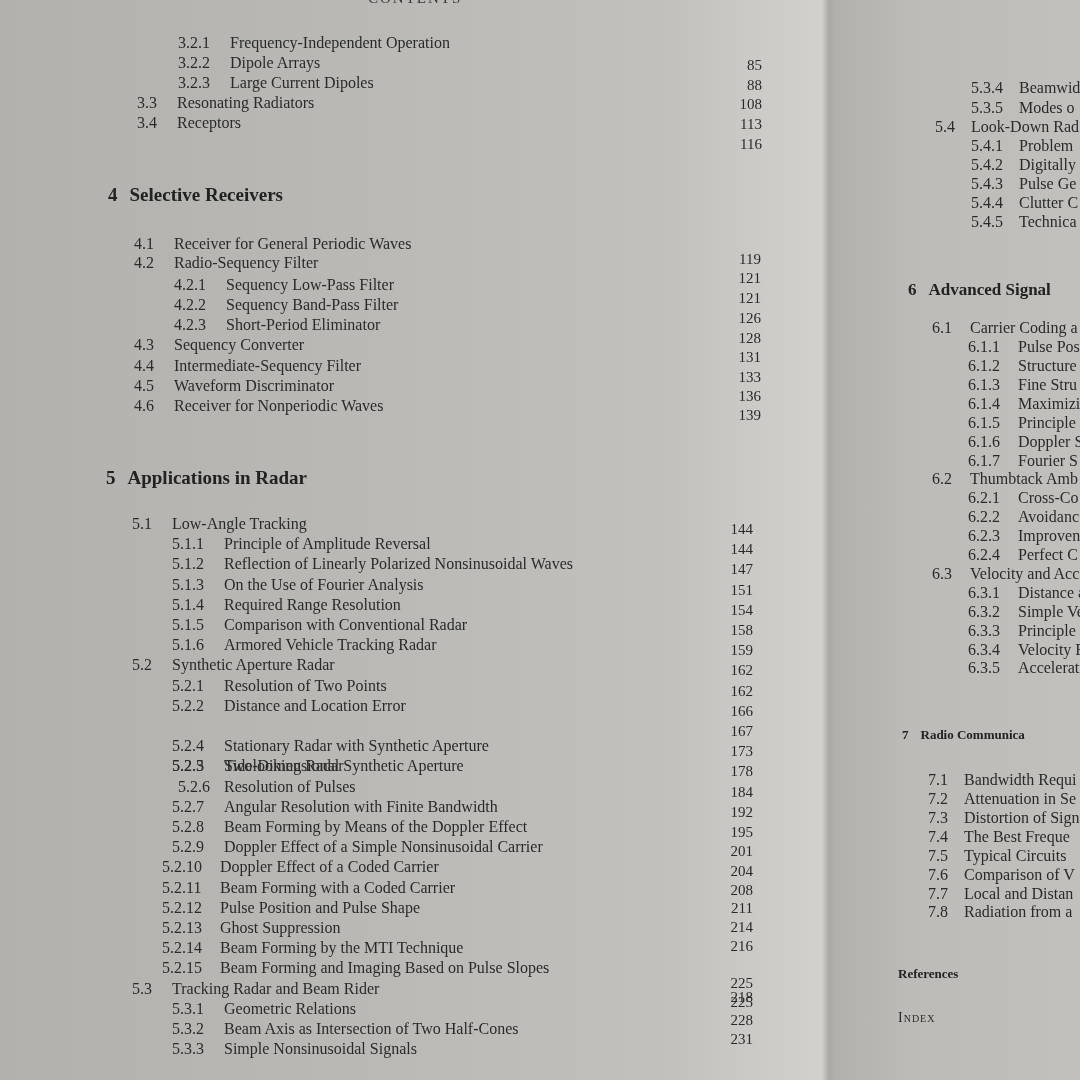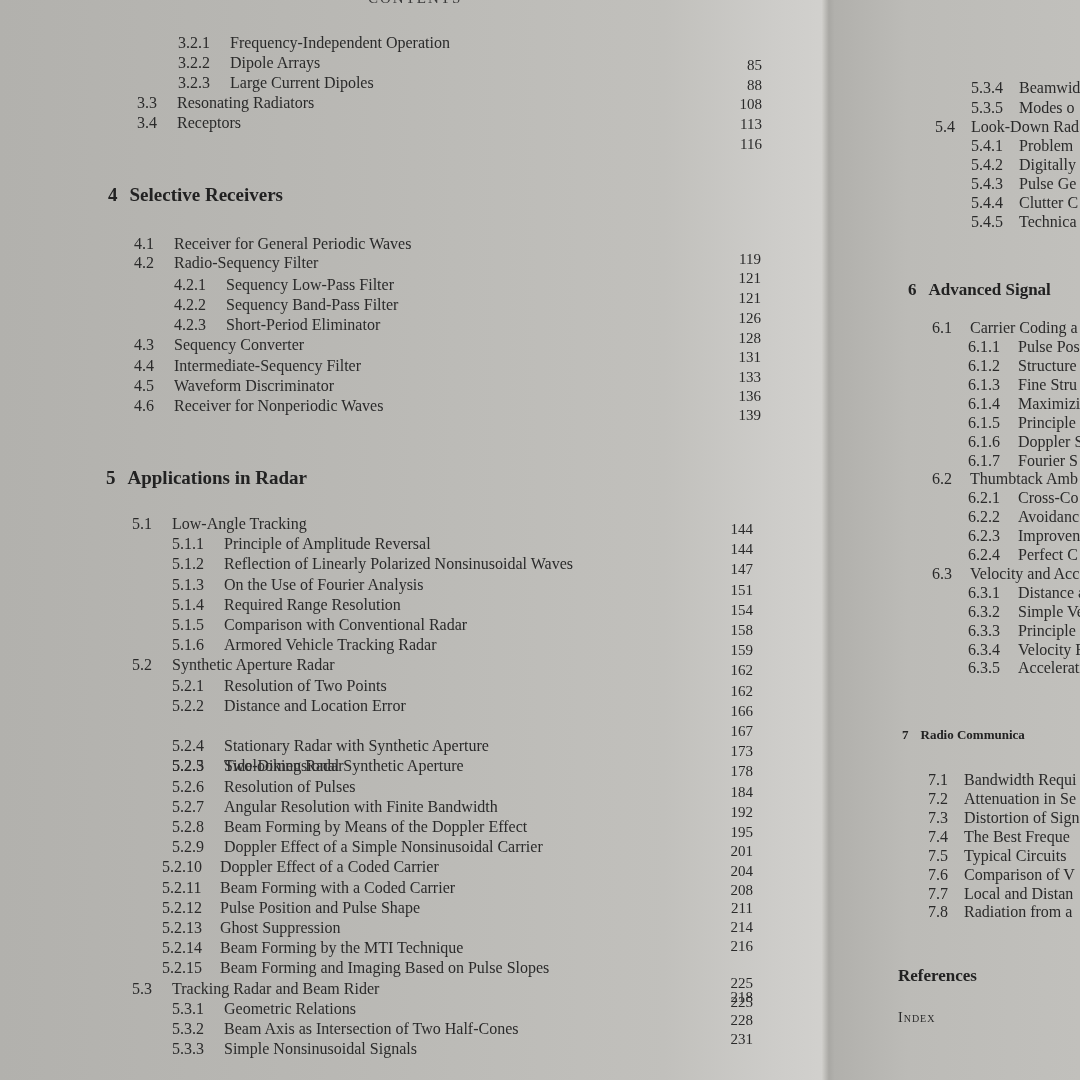--- a/index.html
+++ b/index.html
@@ -88,21 +88,21 @@
       <div class="entry" style="left: 172px; top: 676.6px;"><span class="num" style="width: 44px;">5.2.1</span><span class="title">Resolution of Two Points</span></div>
       <div class="pg" style="left: 713px; top: 681.6px;">162</div>
       <div class="entry" style="left: 172px; top: 696.8px;"><span class="num" style="width: 44px;">5.2.2</span><span class="title">Distance and Location Error</span></div>
       <div class="pg" style="left: 713px; top: 701.8px;">166</div>
       <div class="entry" style="left: 172px; top: 757px;"><span class="num" style="width: 44px;">5.2.3</span><span class="title">Sidelooking Radar</span></div>
       <div class="pg" style="left: 713px; top: 722px;">167</div>
       <div class="entry" style="left: 172px; top: 737.2px;"><span class="num" style="width: 44px;">5.2.4</span><span class="title">Stationary Radar with Synthetic Aperture</span></div>
       <div class="pg" style="left: 713px; top: 742.2px;">173</div>
       <div class="entry" style="left: 172px; top: 757.4px;"><span class="num" style="width: 44px;">5.2.5</span><span class="title">Two-Dimensional Synthetic Aperture</span></div>
       <div class="pg" style="left: 713px; top: 762.4px;">178</div>
-      <div class="entry" style="left: 172px; top: 777.6px;"><span class="num" style="width: 44px;">5.2.6</span><span class="title">Resolution of Pulses</span></div>
+      <div class="entry" style="left: 172px; top: 777.6px; text-align: center;"><span class="num" style="width: 44px;">5.2.6</span><span class="title">Resolution of Pulses</span></div>
       <div class="pg" style="left: 713px; top: 782.6px;">184</div>
       <div class="entry" style="left: 172px; top: 797.8px;"><span class="num" style="width: 44px;">5.2.7</span><span class="title">Angular Resolution with Finite Bandwidth</span></div>
       <div class="pg" style="left: 713px; top: 802.8px;">192</div>
       <div class="entry" style="left: 172px; top: 818px;"><span class="num" style="width: 44px;">5.2.8</span><span class="title">Beam Forming by Means of the Doppler Effect</span></div>
       <div class="pg" style="left: 713px; top: 823px;">195</div>
       <div class="entry" style="left: 172px; top: 838.2px;"><span class="num" style="width: 44px;">5.2.9</span><span class="title">Doppler Effect of a Simple Nonsinusoidal Carrier</span></div>
       <div class="pg" style="left: 713px; top: 842.48px;">201</div>
       <div class="entry" style="left: 162px; top: 858.4px;"><span class="num" style="width: 50px;">5.2.10</span><span class="title">Doppler Effect of a Coded Carrier</span></div>
       <div class="pg" style="left: 713px; top: 861.96px;">204</div>
       <div class="entry" style="left: 162px; top: 878.6px;"><span class="num" style="width: 50px;">5.2.11</span><span class="title">Beam Forming with a Coded Carrier</span></div>
@@ -158,16 +158,16 @@
       <div class="entry" style="left: 134px; top: 659px;"><span class="num" style="width: 42px;">6.3.5</span><span class="title">Accelerati</span></div>
       <div class="chapter" style="left: 68px; top: 727px; font-size: 13px;"><span class="cnum">7</span><span>Radio Communica</span></div>
       <div class="entry" style="left: 94px; top: 771px;"><span class="num" style="width: 28px;">7.1</span><span class="title">Bandwidth Requi</span></div>
       <div class="entry" style="left: 94px; top: 790px;"><span class="num" style="width: 28px;">7.2</span><span class="title">Attenuation in Se</span></div>
       <div class="entry" style="left: 94px; top: 809px;"><span class="num" style="width: 28px;">7.3</span><span class="title">Distortion of Sign</span></div>
       <div class="entry" style="left: 94px; top: 828px;"><span class="num" style="width: 28px;">7.4</span><span class="title">The Best Freque</span></div>
       <div class="entry" style="left: 94px; top: 847px;"><span class="num" style="width: 28px;">7.5</span><span class="title">Typical Circuits</span></div>
       <div class="entry" style="left: 94px; top: 866px;"><span class="num" style="width: 28px;">7.6</span><span class="title">Comparison of V</span></div>
       <div class="entry" style="left: 94px; top: 885px;"><span class="num" style="width: 28px;">7.7</span><span class="title">Local and Distan</span></div>
       <div class="entry" style="left: 94px; top: 903px;"><span class="num" style="width: 28px;">7.8</span><span class="title">Radiation from a</span></div>
-      <div class="chapter" style="left: 64px; top: 966px; font-size: 17px;">References</div>
+      <div class="chapter" style="left: 64px; top: 966px; font-size: 13px;">References</div>
       <div class="index" style="left: 64px; top: 1010px;">Index</div>
     </div>
 </div>
 
 </body></html>

